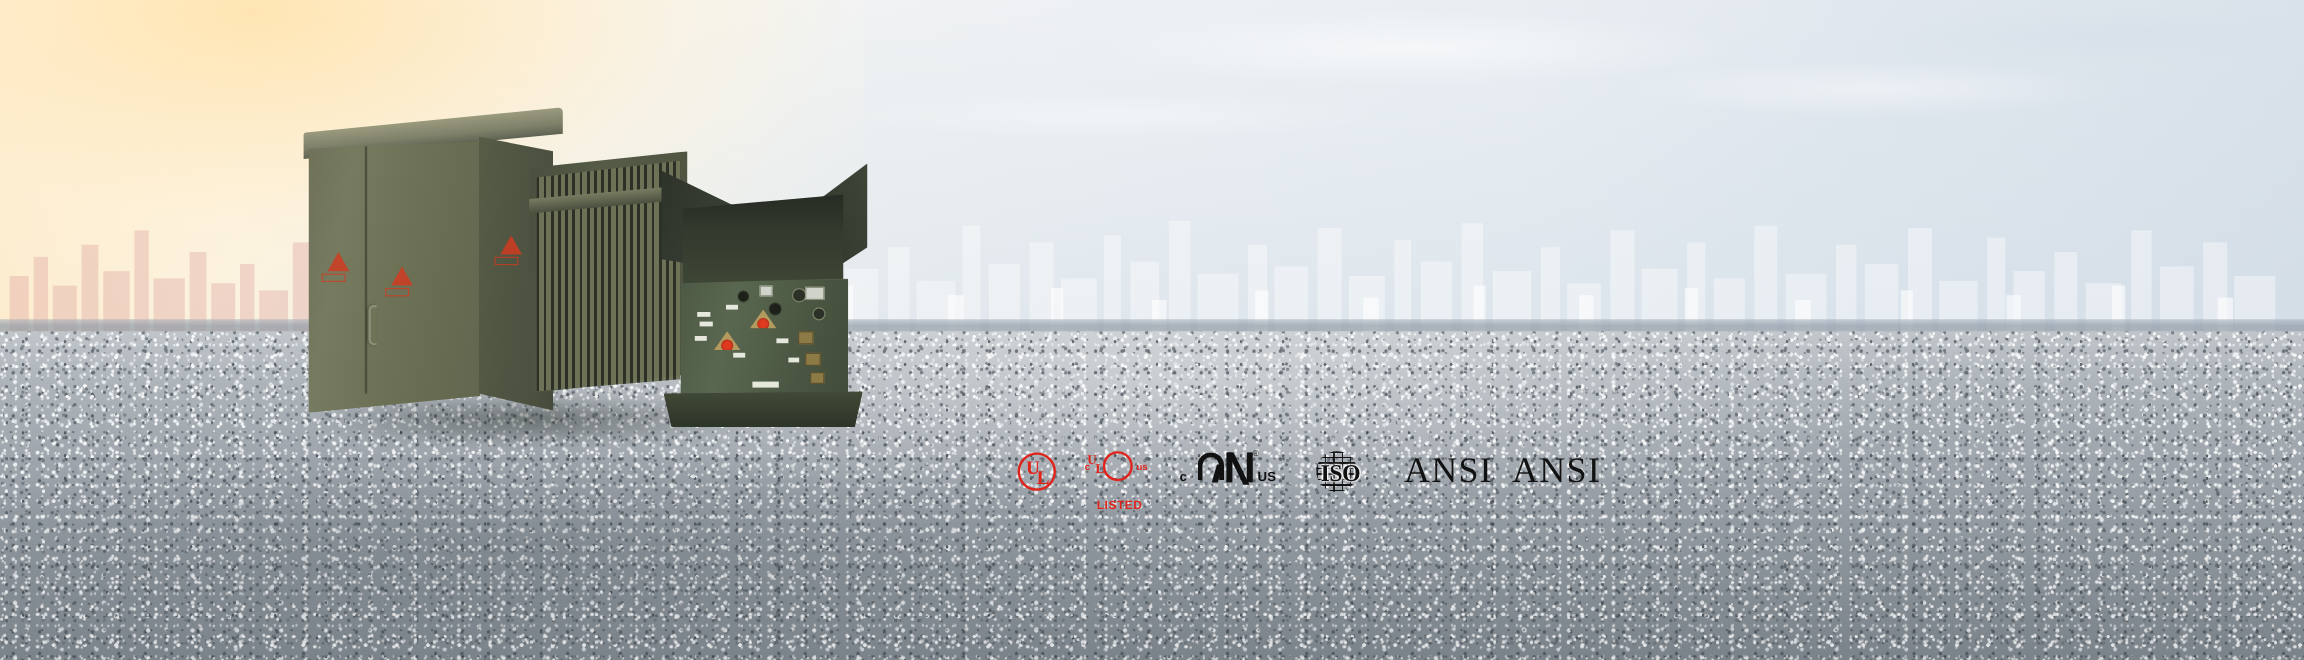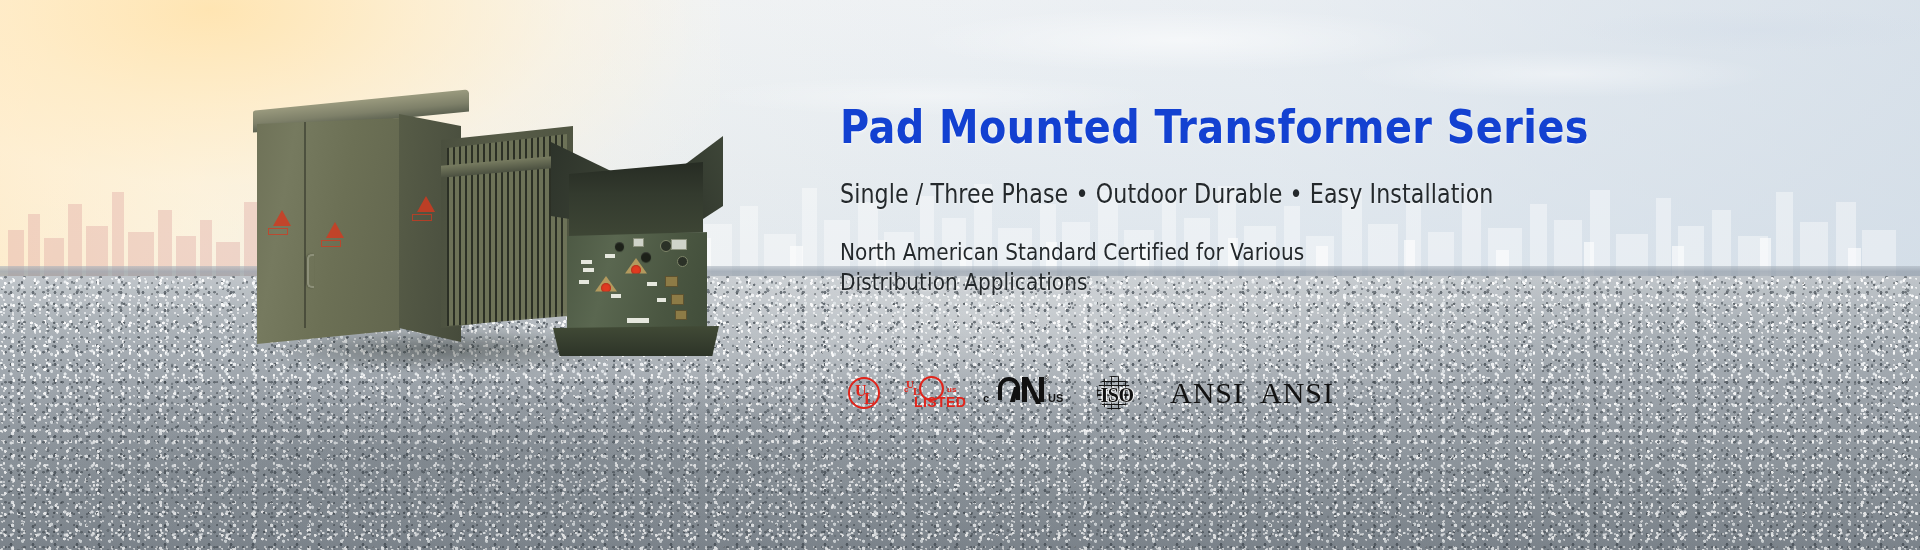--- a/index.html
+++ b/index.html
@@ -289,22 +289,22 @@
   }
   .ul-listed .lu { left:4px; top:3px; }
   .ul-listed .ll { left:11px; top:10px; }
   .ul-listed .l-c, .ul-listed .l-us {
     position:absolute; top:9px; color:#e0241b; font-weight:bold;
     font-family:"Liberation Sans", sans-serif; font-size:8px;
   }
   .ul-listed .l-c { left:2px; }
   .ul-listed .l-us { left:45px; }
   .ul-listed .l-txt {
-    position:absolute; left:12px; top:18px; color:#e0241b; font-weight:bold;
-    font-family:"Liberation Sans", sans-serif; font-size:14px; letter-spacing:.4px;
+    position:absolute; left:12px; top:40px; color:#e0241b; font-weight:bold;
+    font-family:"Liberation Sans", sans-serif; font-size:10px; letter-spacing:.4px;
   }
 
   
   .ul-rec { position:relative; width:88px; height:36px; margin-right:18px; }
   .ul-rec .ru-r {
     position:absolute; left:16px; top:2px; width:22px; height:23px;
     border:4.5px solid #111; border-radius:11px 11px 0 0; border-bottom:none;
     box-sizing:border-box;
   }
   .ul-rec .ru-leg {
@@ -526,25 +526,20 @@
         <div class="tag" style="left:38px; top:22px; width:10px;"></div>
         <div class="tag" style="left:44px; top:62px; width:10px;"></div>
         <div class="tag" style="left:80px; top:50px; width:10px;"></div>
         <div class="tag" style="left:90px; top:66px; width:9px;"></div>
         <div class="tag" style="left:60px; top:86px; width:22px; height:5px;"></div>
       </div>
       <div class="comp-base"></div>
     </div>
   </div>
 
-  <div class="content">
-    <div class="headline">Pad Mounted Transformer Series</div>
-    <div class="subline">Single / Three Phase • Outdoor Durable • Easy Installation</div>
-    <div class="bodyline">North American Standard Certified for Various Distribution Applications</div>
-  </div>
 
   <div class="certrow">
 
     <div class="cert">
       <div class="ul-circle">
         <span class="ul-u">U</span>
         <span class="ul-l">L</span>
       </div>
     </div>
 

